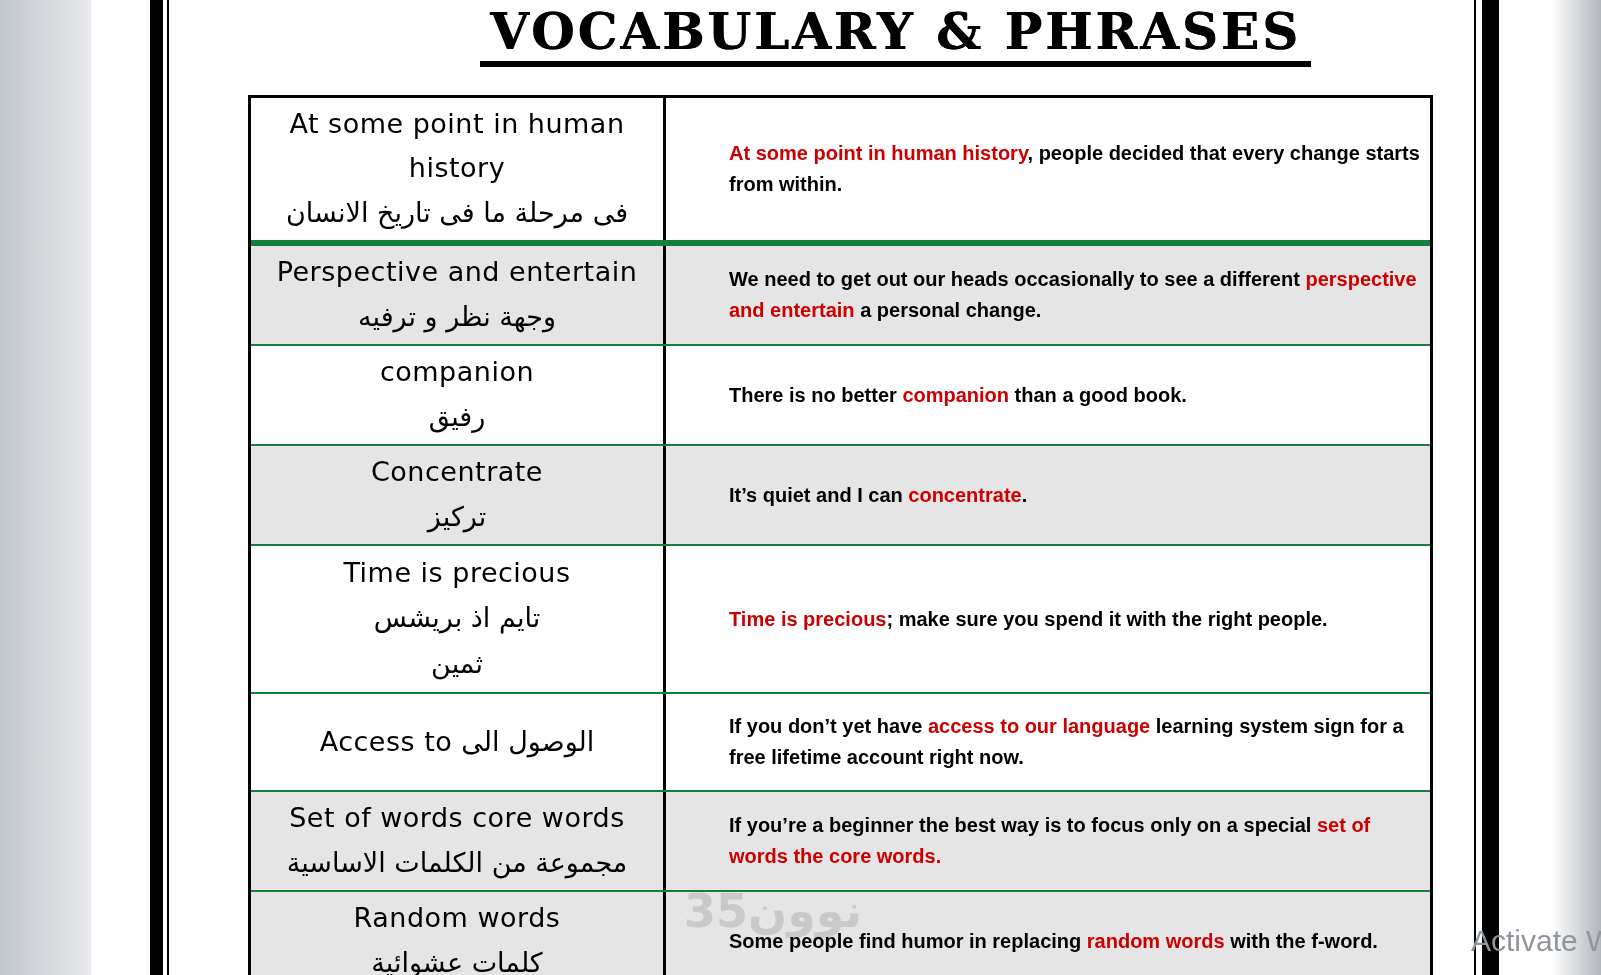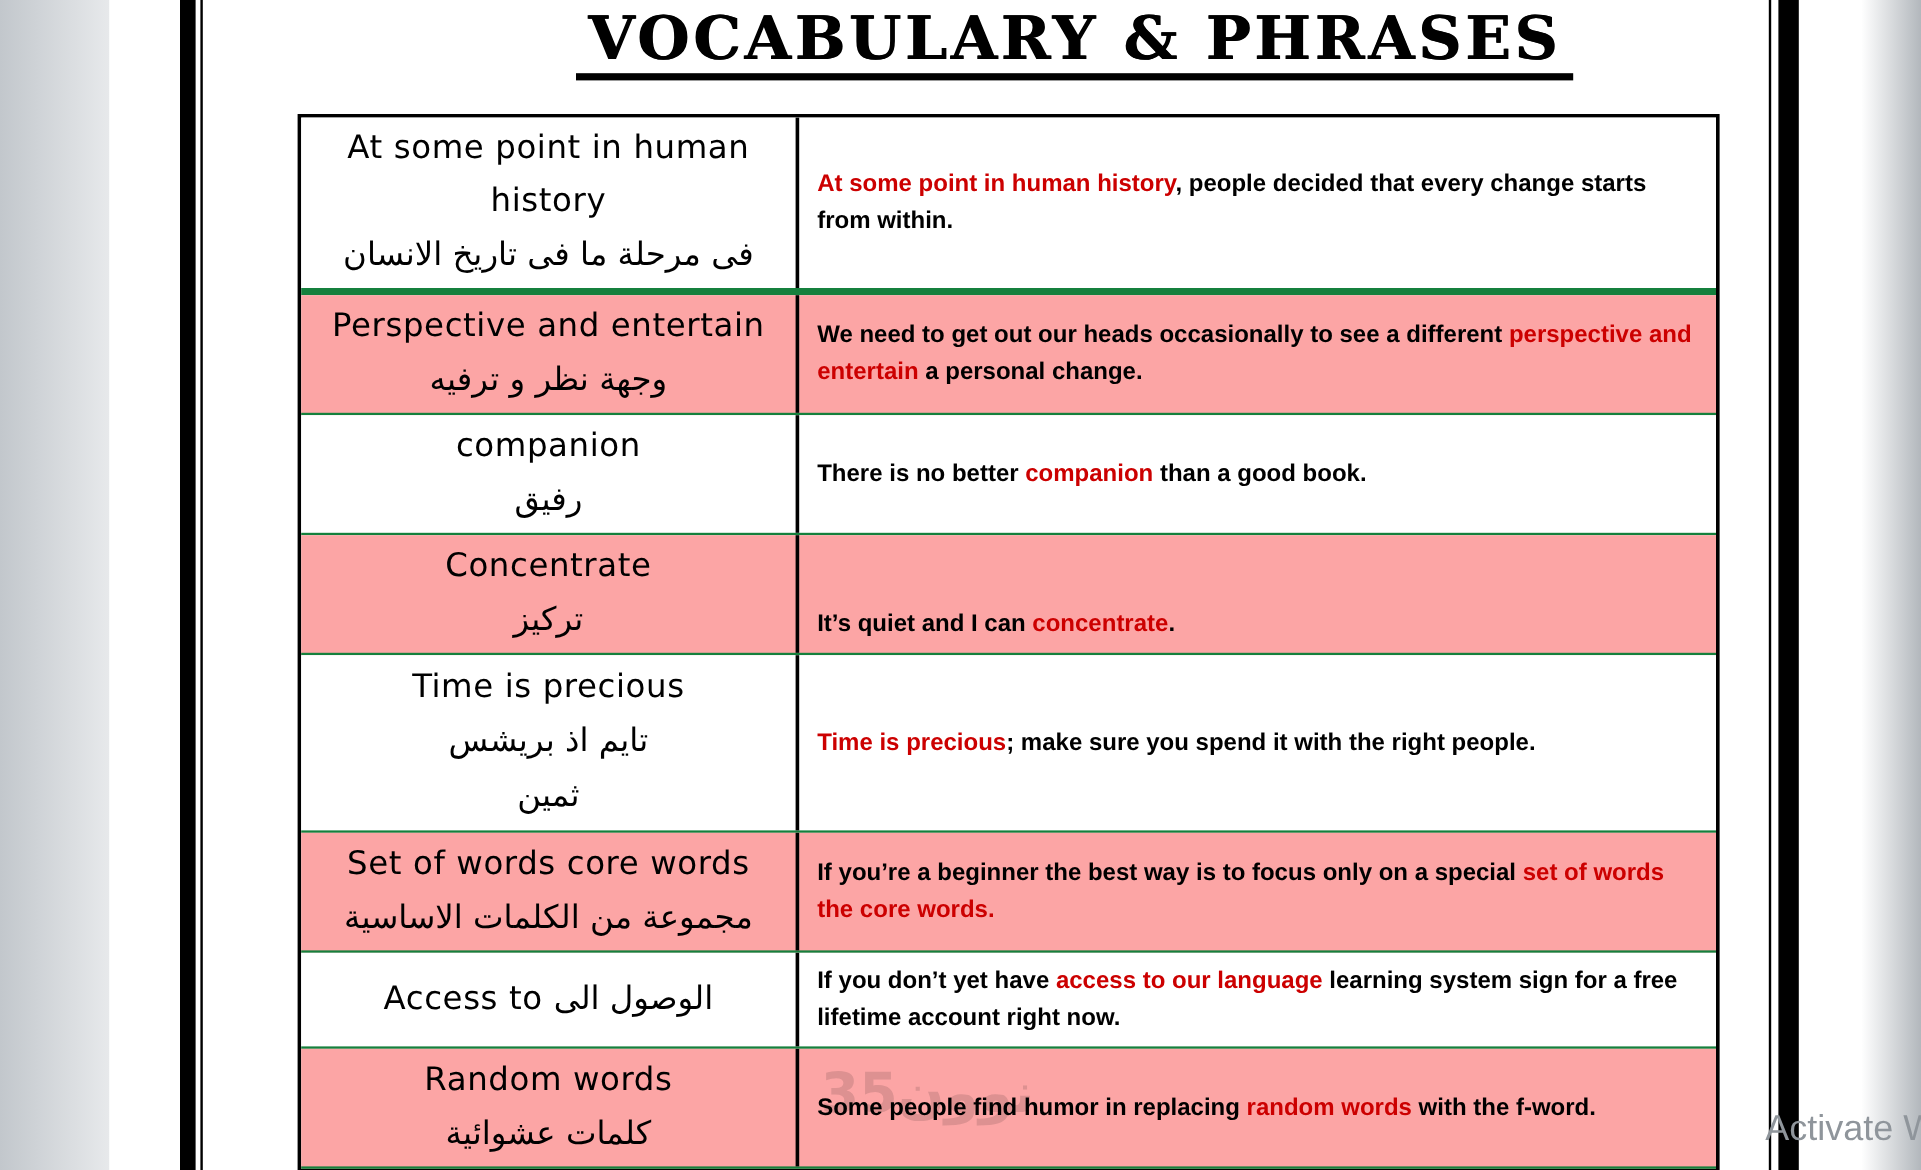--- a/index.html
+++ b/index.html
@@ -39,27 +39,27 @@
     text-shadow:0.6px 0 #000;
   }
   
   .vocab-table{
     position:absolute;left:248px;top:95px;width:1185px;
     border:3px solid #000;background:#fff;z-index:4;
     box-sizing:border-box;
   }
   .row{
     display:flex;align-items:stretch;
-    border-bottom:2px solid #15803d;background:#fff;
+    border-bottom:2px solid #15803d;background:#fff;gap:48px;
   }
-  .row.shaded{background:#fca5a5;}
+  .row.shaded{background:#e5e5e5;}
   .row:nth-child(1){min-height:96px;border-bottom-width:6px;}
   .row:nth-child(2){min-height:92px;}
   .row:nth-child(3){min-height:94px;align-items:center;}
-  .row:nth-child(4){min-height:97px;align-items:flex-end;}
+  .row:nth-child(4){min-height:97px;}
   .row:nth-child(5){min-height:146px;}
   .row:nth-child(6){min-height:96px;}
   .row:nth-child(7){min-height:62px;}
   .row:nth-child(8){min-height:93px;}
   .row:nth-child(9){min-height:63px;}
   .row:nth-child(10){min-height:40px;border-bottom:none;}
   .cell{box-sizing:border-box;}
   .term-cell{
     width:415px;flex:0 0 415px;
     border-right:3px solid #000;
@@ -146,35 +146,35 @@
     <div class="row">
       <div class="cell term-cell">
         <div class="term-line en">Time is precious</div>
         <div class="term-line ar">تايم اذ بريشس</div>
         <div class="term-line ar">ثمين</div>
       </div>
       <div class="cell sentence-cell">
         <div class="sentence"><span class="red">Time is precious</span><span>; make sure you spend it with the right people.</span></div>
       </div>
     </div>
+    <div class="row">
+      <div class="cell term-cell">
+        <div class="term-line en">Access to  الوصول الى</div>
+      </div>
+      <div class="cell sentence-cell">
+        <div class="sentence"><span>If you don’t yet have </span><span class="red">access to our language</span><span> learning system sign for a free lifetime account right now.</span></div>
+      </div>
+    </div>
     <div class="row shaded">
       <div class="cell term-cell">
         <div class="term-line en">Set of words core words</div>
         <div class="term-line ar">مجموعة من الكلمات الاساسية</div>
       </div>
       <div class="cell sentence-cell">
         <div class="sentence"><span>If you’re a beginner the best way is to focus only on a special </span><span class="red">set of words the core words.</span></div>
-      </div>
-    </div>
-    <div class="row">
-      <div class="cell term-cell">
-        <div class="term-line en">Access to  الوصول الى</div>
-      </div>
-      <div class="cell sentence-cell">
-        <div class="sentence"><span>If you don’t yet have </span><span class="red">access to our language</span><span> learning system sign for a free lifetime account right now.</span></div>
       </div>
     </div>
     <div class="row shaded">
       <div class="cell term-cell">
         <div class="term-line en">Random words</div>
         <div class="term-line ar">كلمات عشوائية</div>
       </div>
       <div class="cell sentence-cell">
         <div class="sentence"><span>Some people find humor in replacing </span><span class="red">random words</span><span> with the f-word.</span></div>
       </div>

